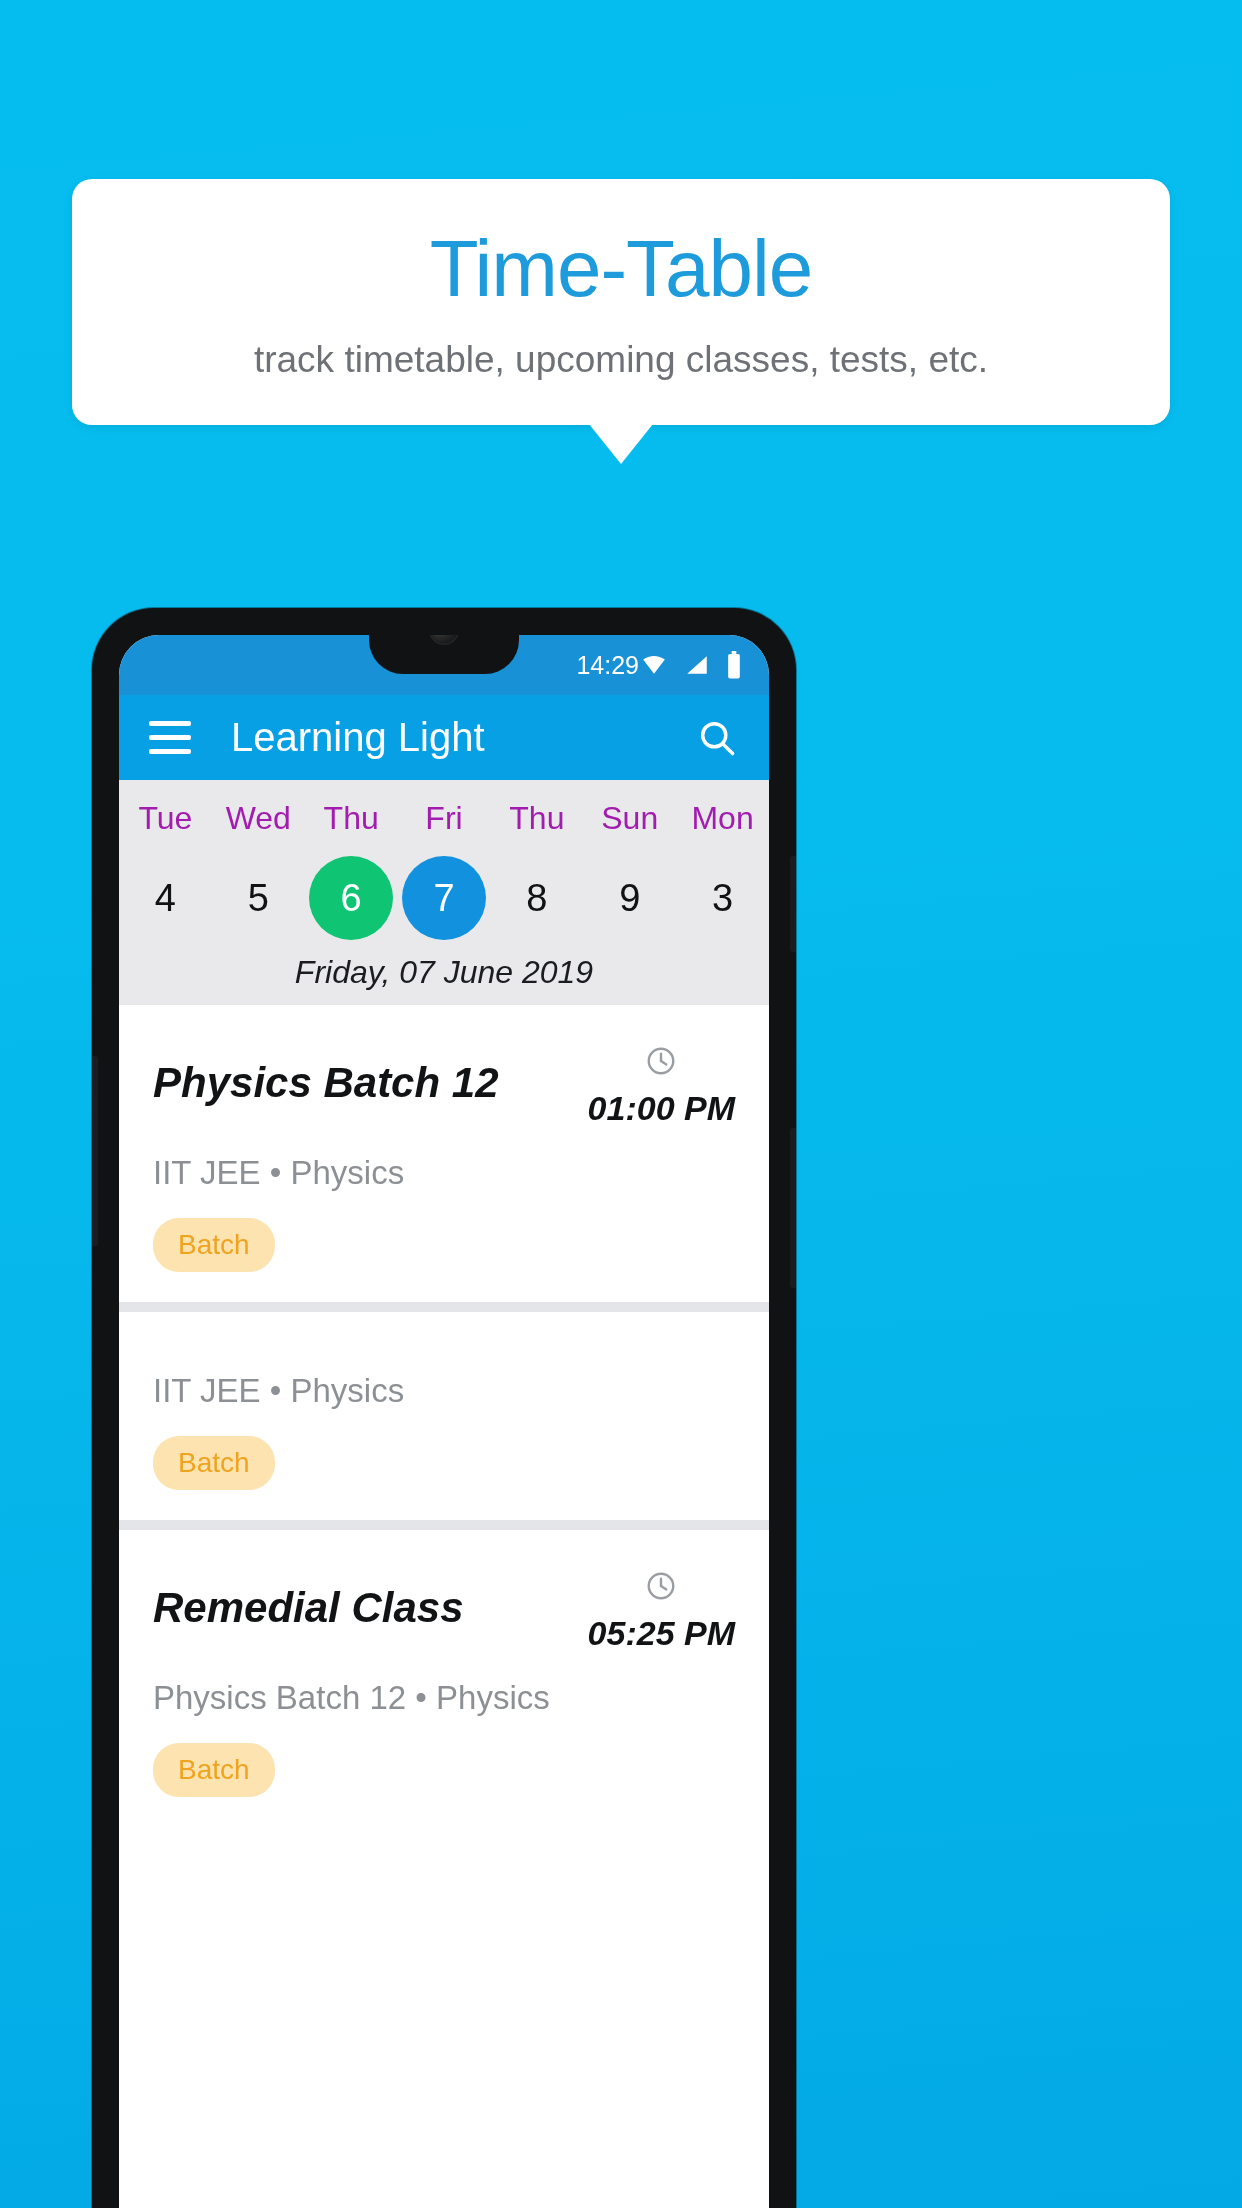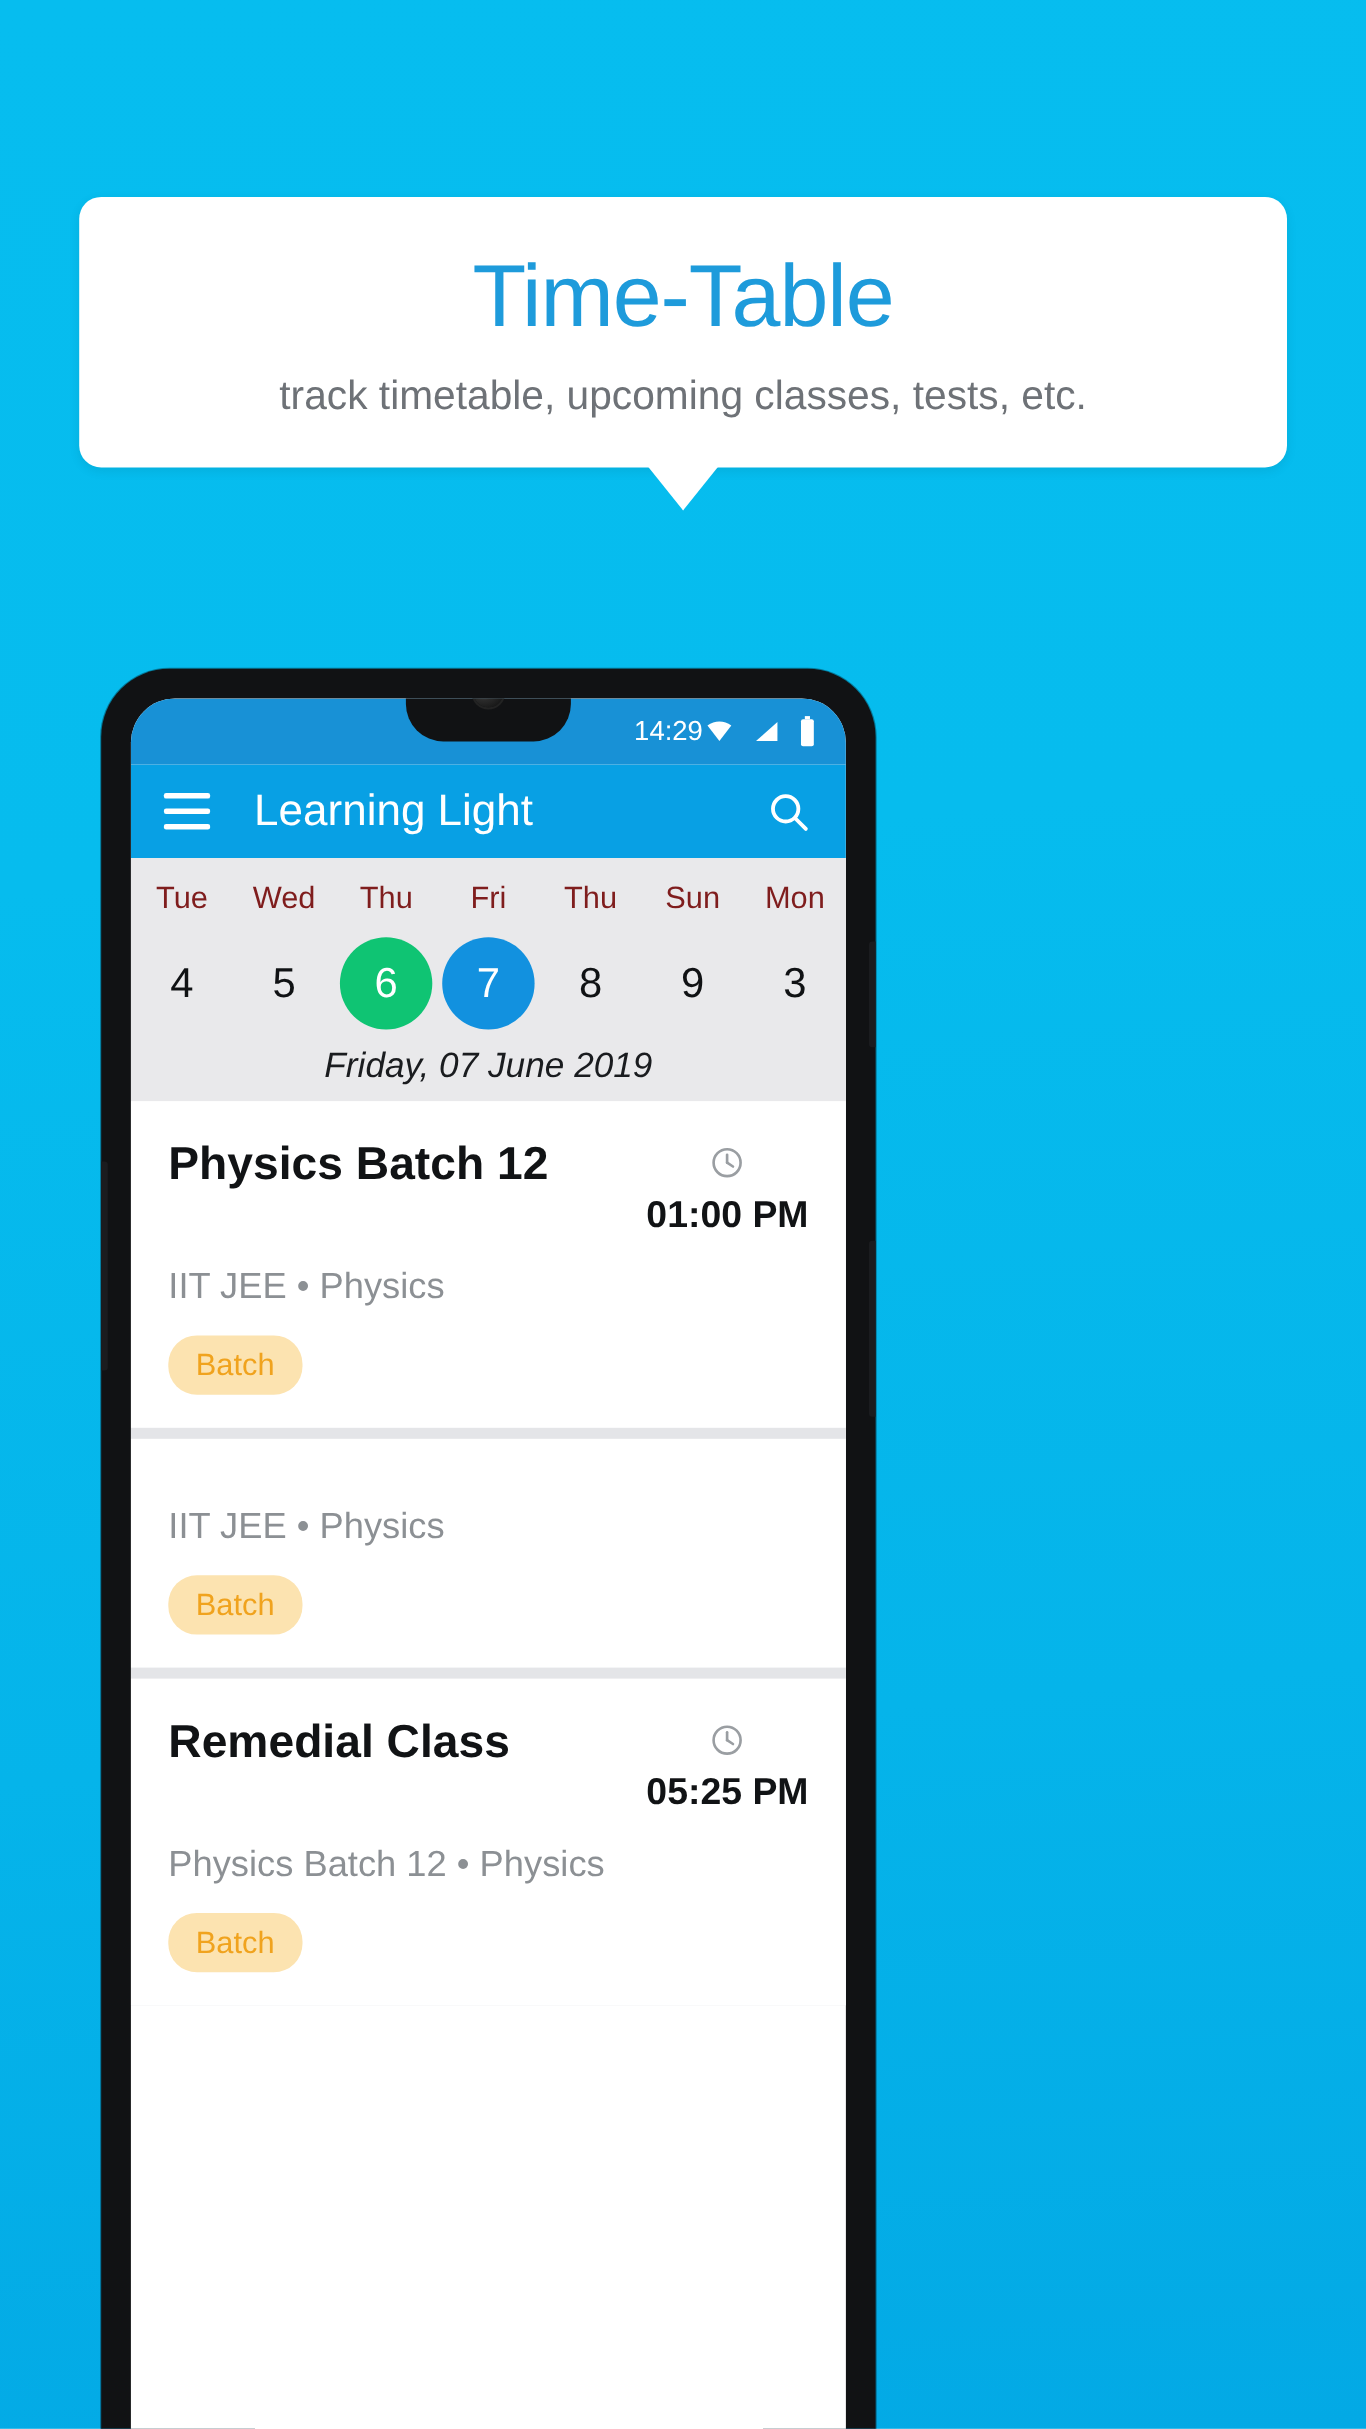--- a/index.html
+++ b/index.html
@@ -81,41 +81,41 @@
   }
   .hamburger{ width:42px; display:flex; flex-direction:column; gap:9px; cursor:pointer; }
   .hamburger span{ display:block; height:5px; background:#fff; border-radius:2px; }
   .appbar-title{ font-size:40px; margin-left:40px; flex:1; font-weight:400; }
   .search-ico{ width:44px; height:44px; }
 
   
   .weekstrip{ background:#E9E9EB; padding-top:22px; padding-bottom:14px; }
   .week-row{ display:flex; }
   .day-col{ flex:1; text-align:center; }
-  .day-name{ font-size:28px; color:#7f1d1d; line-height:1;text-align:center; }
+  .day-name{ font-size:32px; color:#a21caf; line-height:1;text-align:center; }
   .day-num-wrap{
     margin-top:22px; height:84px; display:flex; align-items:center; justify-content:center;
   }
   .day-num{
     font-size:38px; color:#101214; width:84px; height:84px;
     display:flex; align-items:center; justify-content:center; border-radius:50%;
   }
   .day-num.green{ background:#0FC473; color:#fff; }
   .day-num.blue{ background:#1291DF; color:#fff; }
   .date-label{
     text-align:center; font-size:32px; color:#1a1c1f; margin-top:14px;font-style:italic;
   }
 
   
   .classlist{ background:#E4E5E8; }
   .class-card{
     background:#ffffff; padding:34px 34px 30px 34px;
     margin-bottom:10px;
   }
-  .card-top{ display:flex; align-items:flex-start; justify-content:space-between; }
+  .card-top{ display:flex; align-items:center; justify-content:space-between;font-style:italic; }
   .card-title{ font-size:42px; font-weight:700; color:#111315; line-height:1.1; }
   .card-time{ display:flex; align-items:center; gap:12px; font-size:34px;
     font-weight:700; color:#111315; white-space:nowrap; padding-top:6px;flex-direction:column;}
   .clock-ico{ width:32px; height:32px; flex:none; }
   .card-sub{ font-size:33px; color:#8C9094; margin-top:26px; }
   .chip{
     display:inline-block; margin-top:26px;
     background:#FCE3B0; color:#F0A31E;
     font-size:28px; padding:11px 25px; border-radius:26px;
   }

